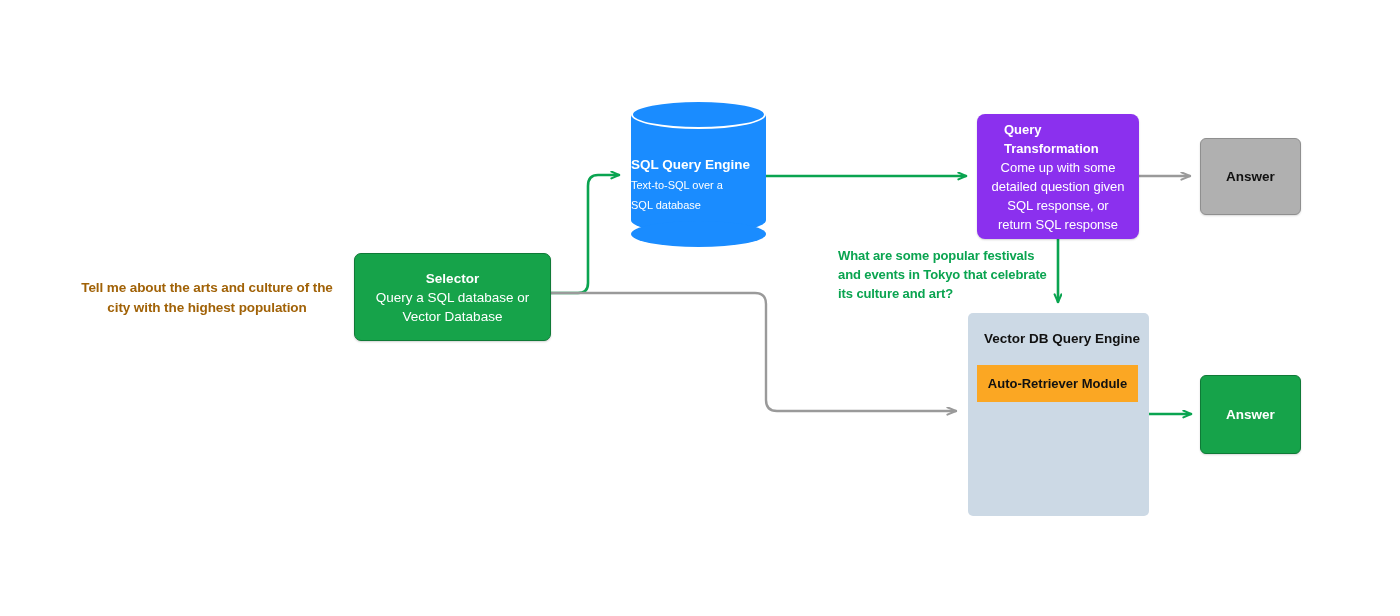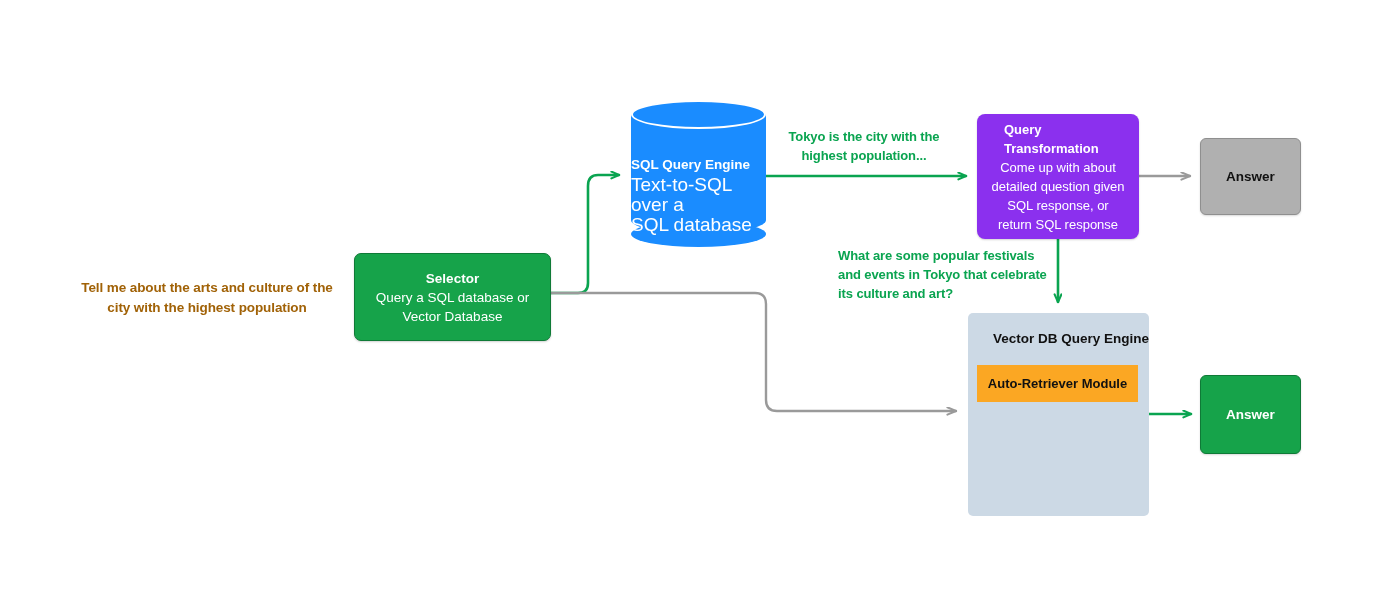--- a/index.html
+++ b/index.html
@@ -53,21 +53,21 @@
   .cyl-sql .top{
     position:absolute;left:0;top:0;width:135px;height:29px;
     background:#1a8cff;border-radius:50%;
     border:2.5px solid #ffffff;box-sizing:border-box;
   }
   .cyl-sql .txt{
     position:absolute;left:0;top:55px;width:135px;
     text-align:left;color:#ffffff;z-index:3;
   }
   .cyl-sql .txt .ttl{font-size:13.5px;font-weight:bold;line-height:20px;}
-  .cyl-sql .txt .sub{font-size:19px;line-height:20px;}
+  .cyl-sql .txt .sub{font-size:11px;line-height:20px;}
 
   
   .qtrans{
     left:977px;top:114px;width:162px;height:125px;
     background:#8b30ee;border-radius:8px;
     color:#ffffff;
     display:flex;flex-direction:column;align-items:center;justify-content:center;
     box-shadow:0 1px 2px rgba(0,0,0,.18);
   }
   .qtrans .ttl{font-size:13px;font-weight:bold;line-height:19px;margin-left:27px;}
@@ -96,22 +96,22 @@
   }
   .lbl-sql-resp{left:784px;top:127px;width:160px;text-align:center;}
   .lbl-festivals{left:838px;top:246px;width:222px;text-align:left;}
 
   
   .vpanel{
     left:968px;top:313px;width:181px;height:203px;
     background:#ccd9e5;border-radius:5px;
   }
   .vpanel .ptitle{
-    position:absolute;left:0;top:18px;width:181px;text-align:right;
-    color:#111111;font-size:13.5px;font-weight:bold;
+    position:absolute;left:0;top:18px;width:181px;text-align:left;
+    color:#111111;font-size:13.5px;font-weight:bold;padding-left:16px;
   }
   .autoretr{
     position:absolute;left:977px;top:365px;width:161px;height:37px;
     background:#fba723;
     display:flex;align-items:center;justify-content:center;
     color:#111111;font-size:13px;font-weight:bold;
   }
   .cyl-vec{
     position:absolute;left:984px;top:419px;width:148px;height:81px;
   }
@@ -172,34 +172,30 @@
   <div class="node cyl-sql">
     <div class="body"></div>
     <div class="top"></div>
     <div class="txt">
       <div class="ttl">SQL Query Engine</div>
       <div class="sub">Text-to-SQL over a</div>
       <div class="sub">SQL database</div>
     </div>
   </div>
 
-  <div class="lbl-green lbl-sql-resp">
-    <div>Tokyo is the city with the</div>
-    <div>highest population...</div>
-  </div>
 
   <div class="lbl-green lbl-festivals">
     <div>What are some popular festivals</div>
     <div>and events  in Tokyo that celebrate</div>
     <div>its culture and art?</div>
   </div>
 
   <div class="node qtrans">
     <div class="ttl">Query Transformation</div>
-    <div class="sub">Come up with about</div>
+    <div class="sub">Come up with some</div>
     <div class="sub">detailed question given</div>
     <div class="sub">SQL response, or</div>
     <div class="sub">return SQL response</div>
   </div>
 
   <div class="node answer-gray">Answer</div>
 
   <div class="node vpanel">
     <div class="ptitle">Vector DB Query Engine</div>
   </div>

